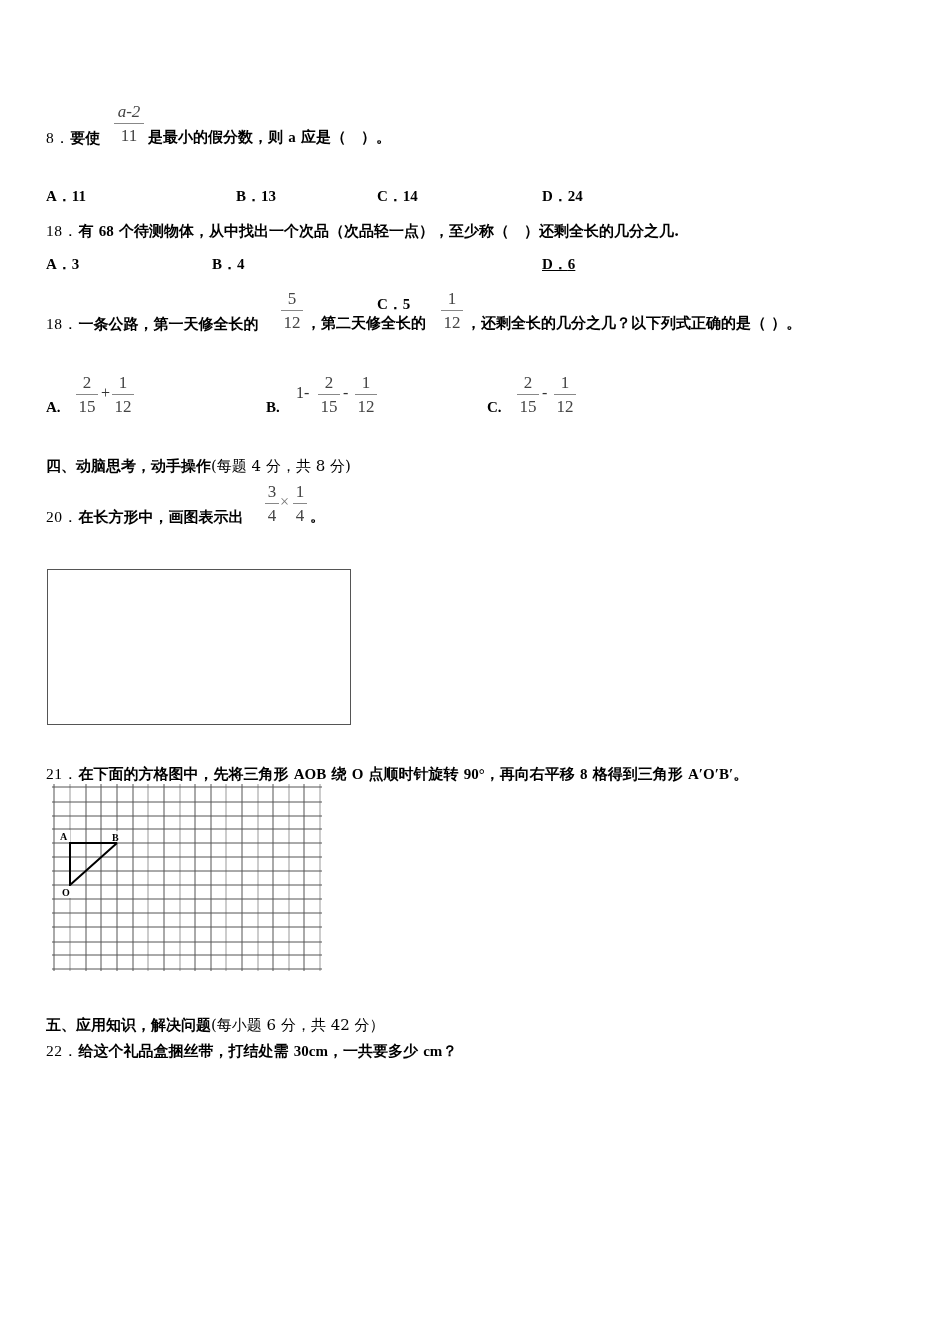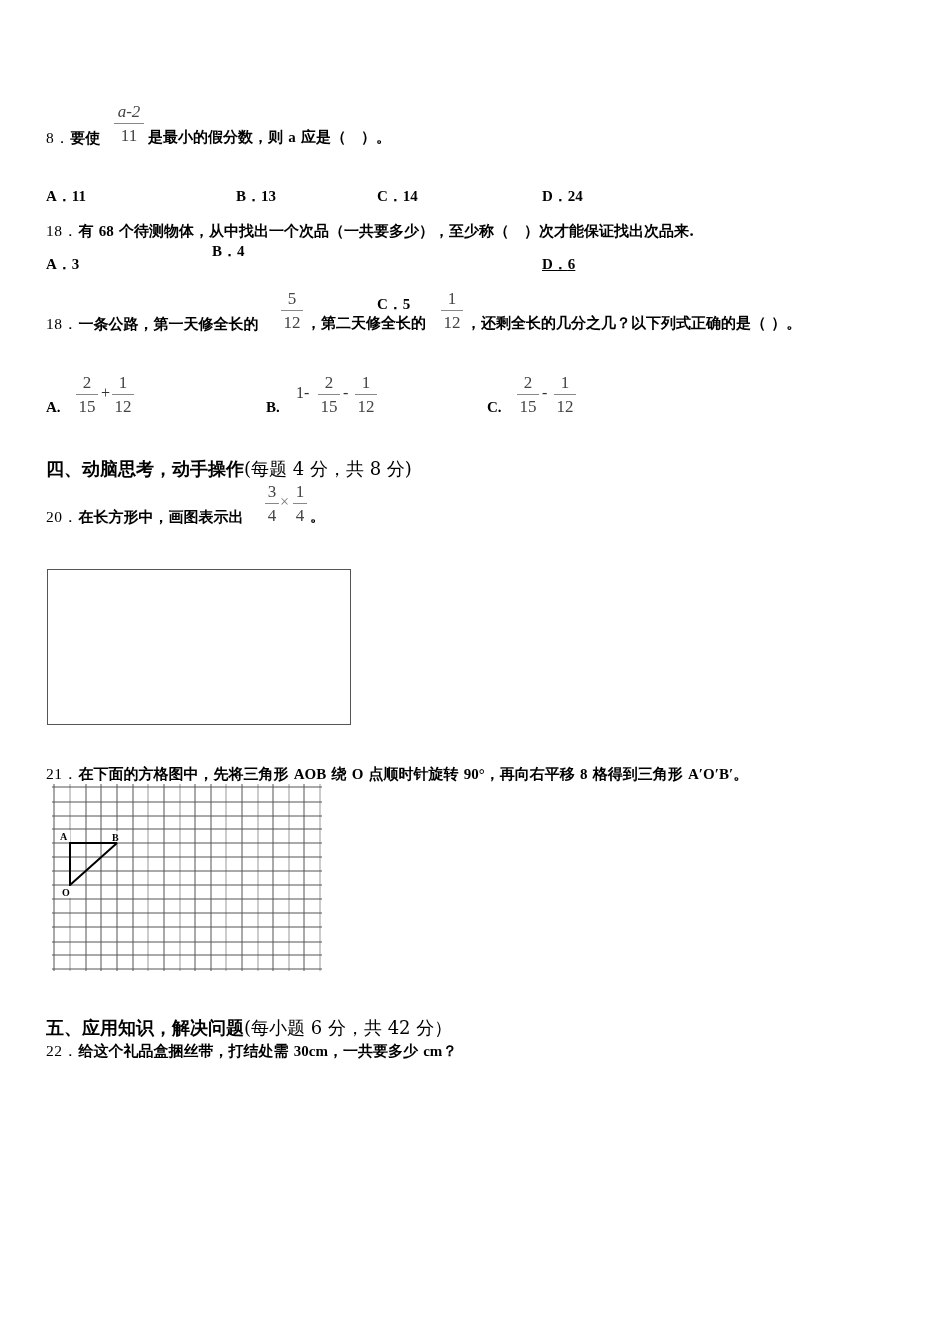--- a/index.html
+++ b/index.html
@@ -13,21 +13,21 @@
     .qnum { font-weight: normal; font-family: "Liberation Serif", serif; font-size: 15.5px; letter-spacing: 0.5px; }
     .opt { font-size: 15px; font-weight: bold; }
     .opt .lbl { font-family: "Liberation Serif", serif; font-weight: bold; }
     .frac { position: absolute; display: inline-block; text-align: center; color: #444;
       font-family: "Liberation Serif", serif; font-weight: normal; font-size: 17px; line-height: 1; }
     .frac .num { display: block; padding: 0 2px 3px; }
     .frac .bar { display: block; height: 1px; background: #888; margin: 0 1px; }
     .frac .den { display: block; padding: 3px 2px 0; }
     .op { position: absolute; font-family: "Liberation Serif", serif; font-size: 16px; color: #333; }
     .italic { font-style: italic; }
-    .section { font-size: 18px; font-weight: bold; }
+    .section { font-size: 15px; font-weight: bold; }
     .section .paren { font-weight: normal; }
     .rectbox { position: absolute; border: 1.5px solid #555; background: #fff; }
     .grid { position: absolute; }
     .latin { font-family: "Liberation Serif", serif; font-weight: bold; }
   </style>
 </head>
 <body>
 
 <div class="abs q" style="left:46px; top:128px;">
   <span class="qnum">8．</span><span>要使</span>
@@ -40,25 +40,25 @@
 <div class="abs q" style="left:148px; top:128px;">
   <span>是最小的假分数，则 </span><span class="latin">a</span><span> 应是（　）。</span>
 </div>
 
 <div class="abs opt" style="left:46px; top:187px;"><span class="lbl">A．</span><span class="lbl">11</span></div>
 <div class="abs opt" style="left:212px; top:187px;margin-left:24px;"><span class="lbl">B．</span><span class="lbl">13</span></div>
 <div class="abs opt" style="left:377px; top:187px;"><span class="lbl">C．</span><span class="lbl">14</span></div>
 <div class="abs opt" style="left:542px; top:187px;"><span class="lbl">D．</span><span class="lbl">24</span></div>
 
 <div class="abs q" style="left:46px; top:221px;">
-  <span class="qnum">18．</span><span>有 </span><span class="latin">68</span><span> 个待测物体，从中找出一个次品（一共要多少），至少称（　）次才能保证找出次品来.</span>
+  <span class="qnum">18．</span><span>有 </span><span class="latin">68</span><span> 个待测物体，从中找出一个次品（次品轻一点），至少称（　）还剩全长的几分之几.</span>
 </div>
 
 <div class="abs opt" style="left:46px; top:255px;"><span class="lbl">A．</span><span class="lbl">3</span></div>
-<div class="abs opt" style="left:212px; top:242px;text-align:center;"><span class="lbl">B．</span><span class="lbl">4</span></div>
+<div class="abs opt" style="left:212px; top:255px;text-align:center;"><span class="lbl">B．</span><span class="lbl">4</span></div>
 <div class="abs opt" style="left:377px; top:255px;margin-top:40px;"><span class="lbl">C．</span><span class="lbl">5</span></div>
 <div class="abs opt" style="left:542px; top:255px;text-decoration:underline;"><span class="lbl">D．</span><span class="lbl">6</span></div>
 
 <div class="abs q" style="left:46px; top:314px;">
   <span class="qnum">18．</span><span>一条公路，第一天修全长的</span>
 </div>
 <div class="frac" style="left:280px; top:290px; width:24px;">
   <span class="num">5</span>
     <span class="bar"></span>
     <span class="den">12</span>

